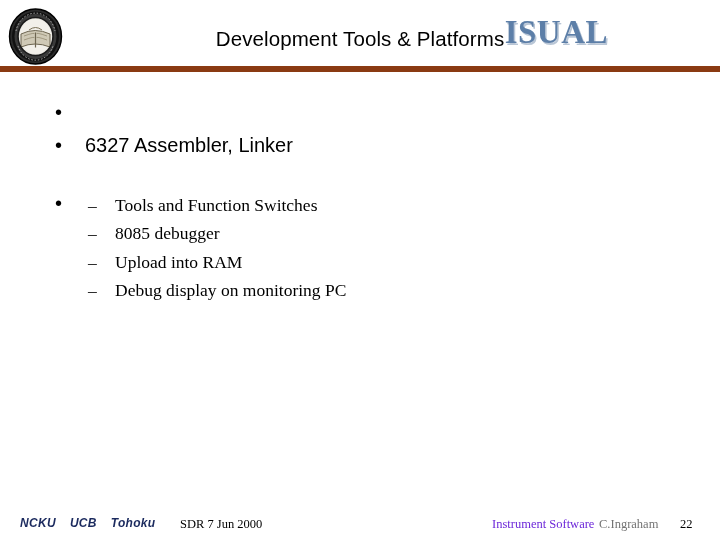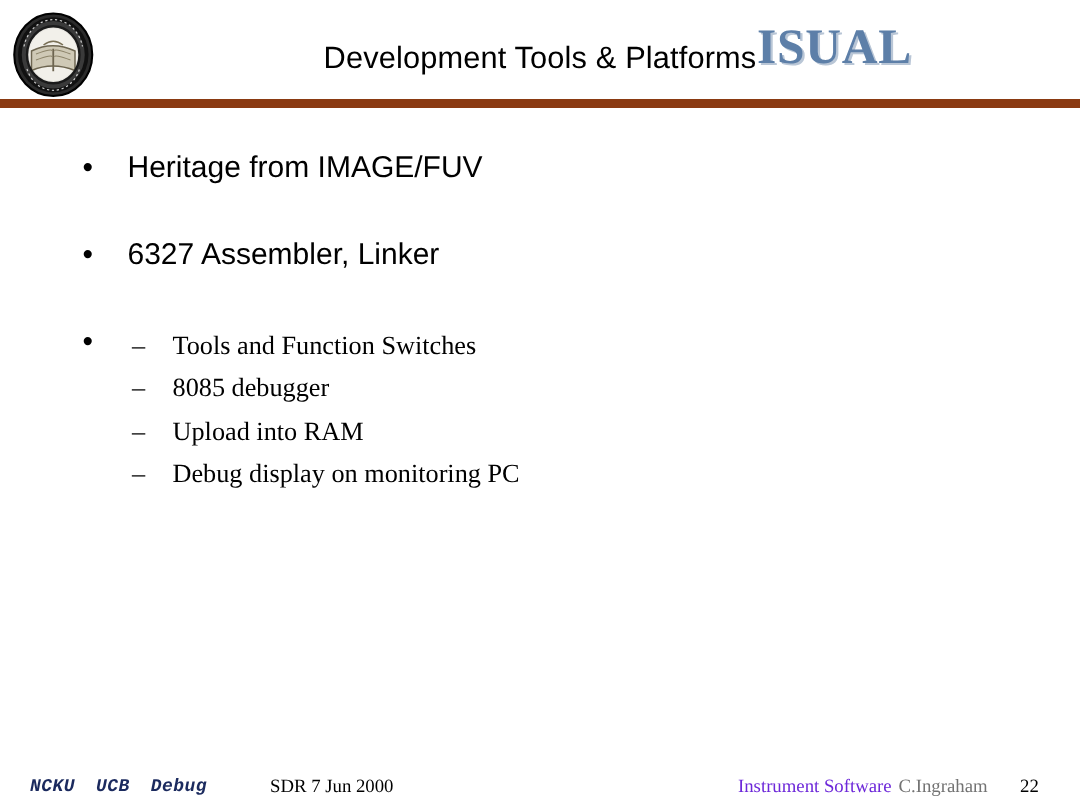--- a/index.html
+++ b/index.html
@@ -131,21 +131,21 @@
     position: absolute;
     left: 20px;
     top: 3px;
     font-size: 12px;
     font-weight: 700;
     font-style: italic;
     color: #1b2a5e;
     letter-spacing: 0.3px;
     white-space: nowrap;
   }
-  #footer-institutions span { margin-right: 14px; font-family: Liberation Mono, monospace; }
+  #footer-institutions span { margin-right: 14px; }
   #footer-institutions span:last-child { margin-right: 0; }
 
   #footer-review {
     position: absolute;
     left: 180px;
     top: 4px;
     font-family: "Liberation Serif", serif;
     font-size: 12.5px;
     color: #000000;
     white-space: nowrap;
@@ -209,21 +209,20 @@
 
   <div id="isual-logo">ISUAL</div>
 
   <div id="title-rule"></div>
 </div>
 
 <div id="slide-body">
 
   <div class="bullet-item">
     <span class="bullet-marker">•</span>
-    <span>Heritage from IMAGE/FUV</span>
   </div>
 
   <div class="bullet-item">
     <span class="bullet-marker">•</span>
     <span>6327 Assembler, Linker</span>
   </div>
 
   <div class="bullet-item">
     <span class="bullet-marker">•</span>
   </div>
@@ -243,19 +242,19 @@
     </li>
     <li class="sub-bullet-item">
       <span class="sub-bullet-marker">–</span>
       <span>Debug display on monitoring PC</span>
     </li>
   </ul>
 </div>
 
 <div id="slide-footer">
   <div id="footer-institutions">
-    <span>NCKU</span><span>UCB</span><span>Debug</span>
+    <span>NCKU</span><span>UCB</span><span>Tohoku</span>
   </div>
   <div id="footer-review">SDR 7 Jun 2000</div>
   <div id="footer-subsystem">Instrument Software</div>
   <div id="footer-author">C.Ingraham</div>
   <div id="footer-page-number">22</div>
 </div>
 
 </body></html>

